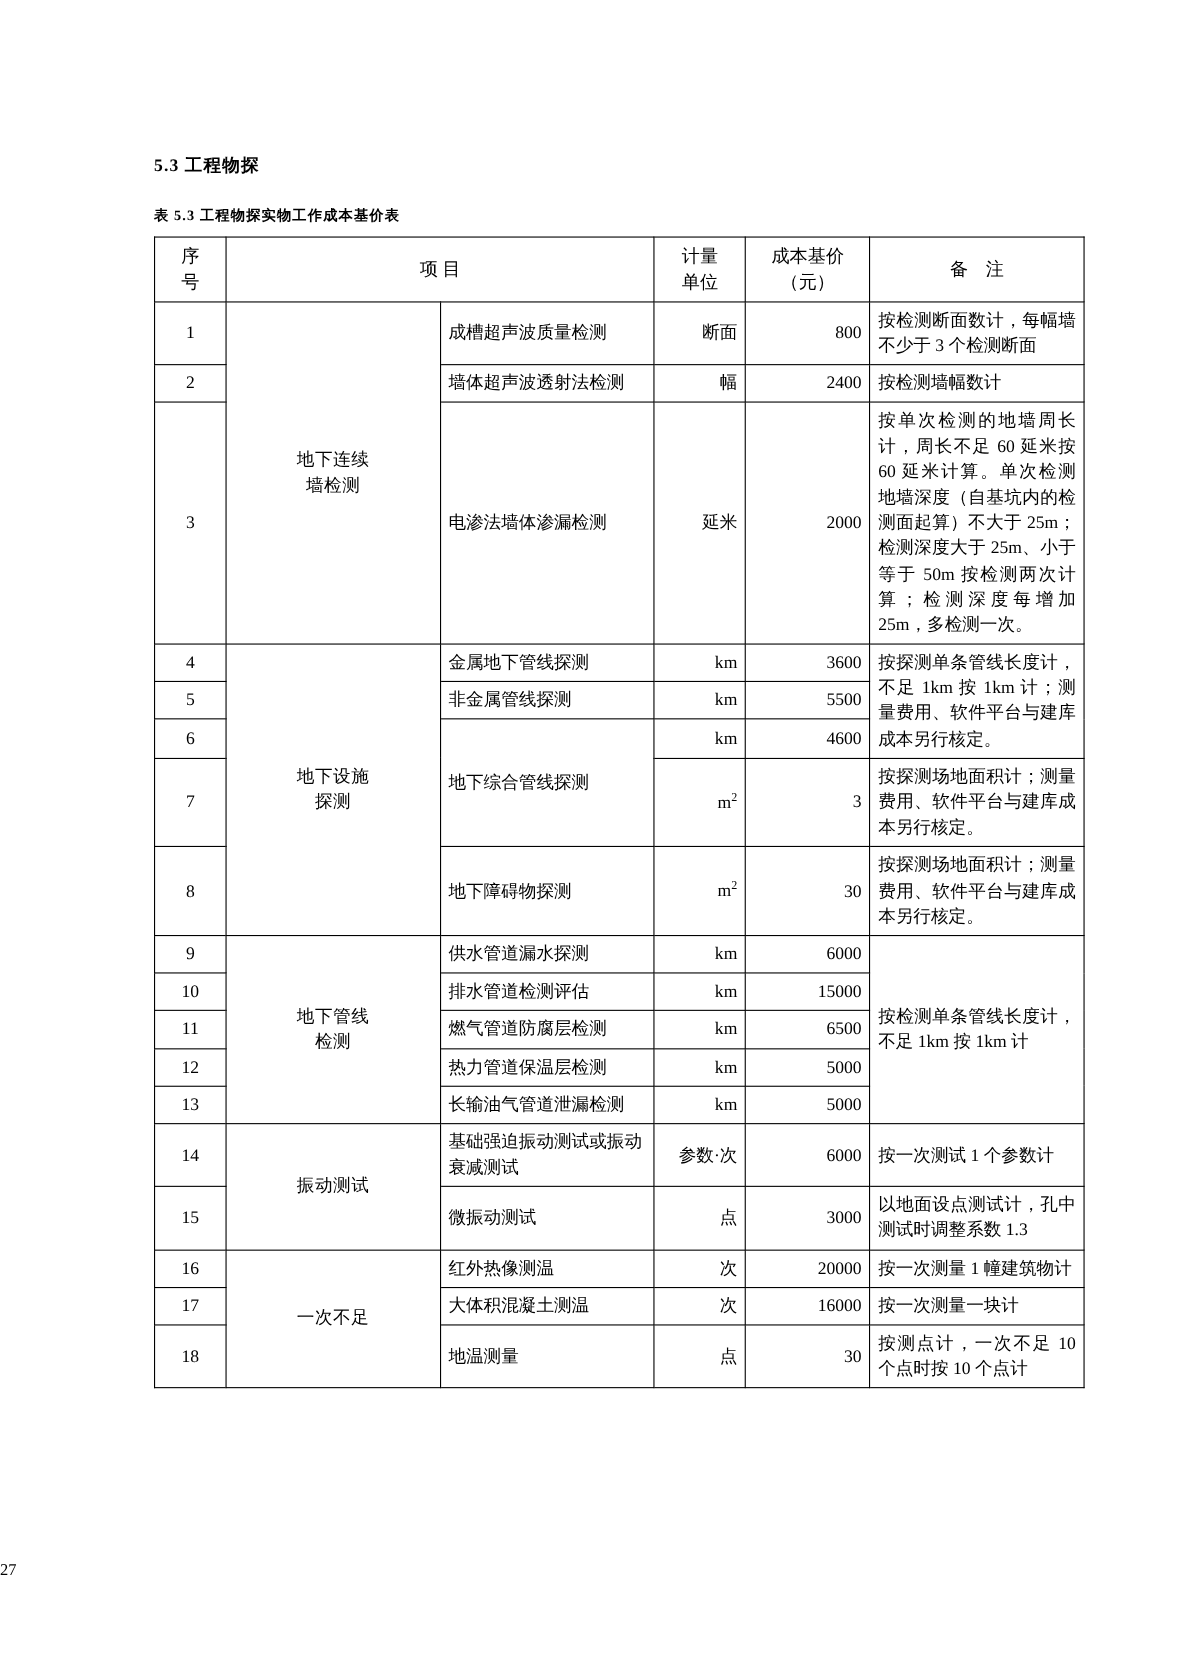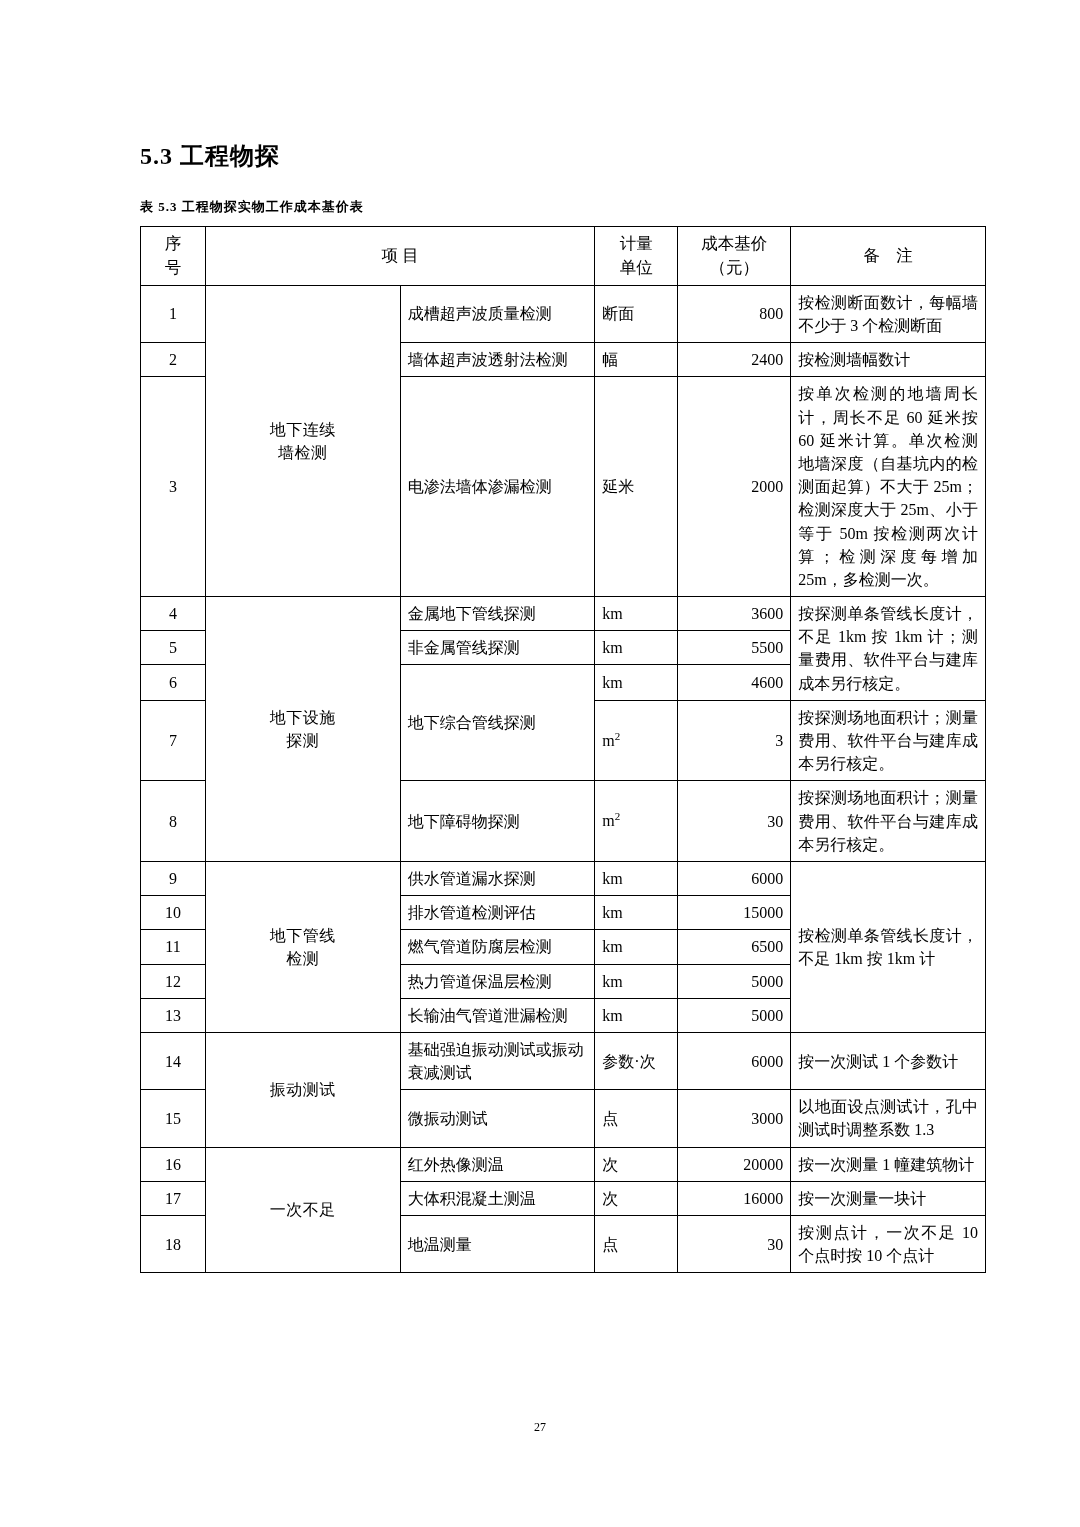--- a/index.html
+++ b/index.html
@@ -16,21 +16,21 @@
   }
   .page {
     position: absolute;
     left: 0; top: 0;
     width: 1080px;
     height: 1527px;
     box-sizing: border-box;
     padding: 140px 95px 0 140px;
   }
   .section-heading {
-    font-size: 24px;
+    font-size: 16px;
     font-weight: bold;
     letter-spacing: 1px;
     margin: 0 0 26px 0;
   }
   .table-caption {
     font-size: 13px;
     font-weight: bold;
     letter-spacing: 1px;
     margin: 0 0 10px 0;
   }
@@ -49,43 +49,42 @@
     word-break: break-word;
   }
   th.hd {
     text-align: center;
     font-size: 16.5px;
     padding: 8px 4px;
   }
   .c-seq { width: 50px; text-align: center; }
   .c-grp { width: 92px; text-align: center; }
   .c-item { width: 205px; text-align: left; padding-left: 16px; }
-  .c-unit { width: 68px; text-align: left; }
+  .c-unit { width: 68px; text-align: right; }
   .c-price { width: 98px; text-align: right; }
   .c-note { text-align: left; padding-left: 10px; padding-right: 10px; }
   .grp-cell {
     text-align: center;
     letter-spacing: 0.5px;
   }
   .spaced {
     letter-spacing: 6px;
     padding-left: 6px;
   }
   .note-just {
     text-align: justify;
     text-justify: inter-ideograph;
   }
   sup { font-size: 11px; vertical-align: super; }
   .pagenum {
     position: absolute;
     left: 0;
     top: 1420px;
     width: 1080px;
-    text-align: center;
-    font-size: 12px;
+    font-size: 15px;
   }
 </style>
 </head>
 <body>
 
 <div class="page">
 
   <div class="section-heading">5.3  工程物探</div>
 
   <div class="table-caption">表 5.3    工程物探实物工作成本基价表</div>

